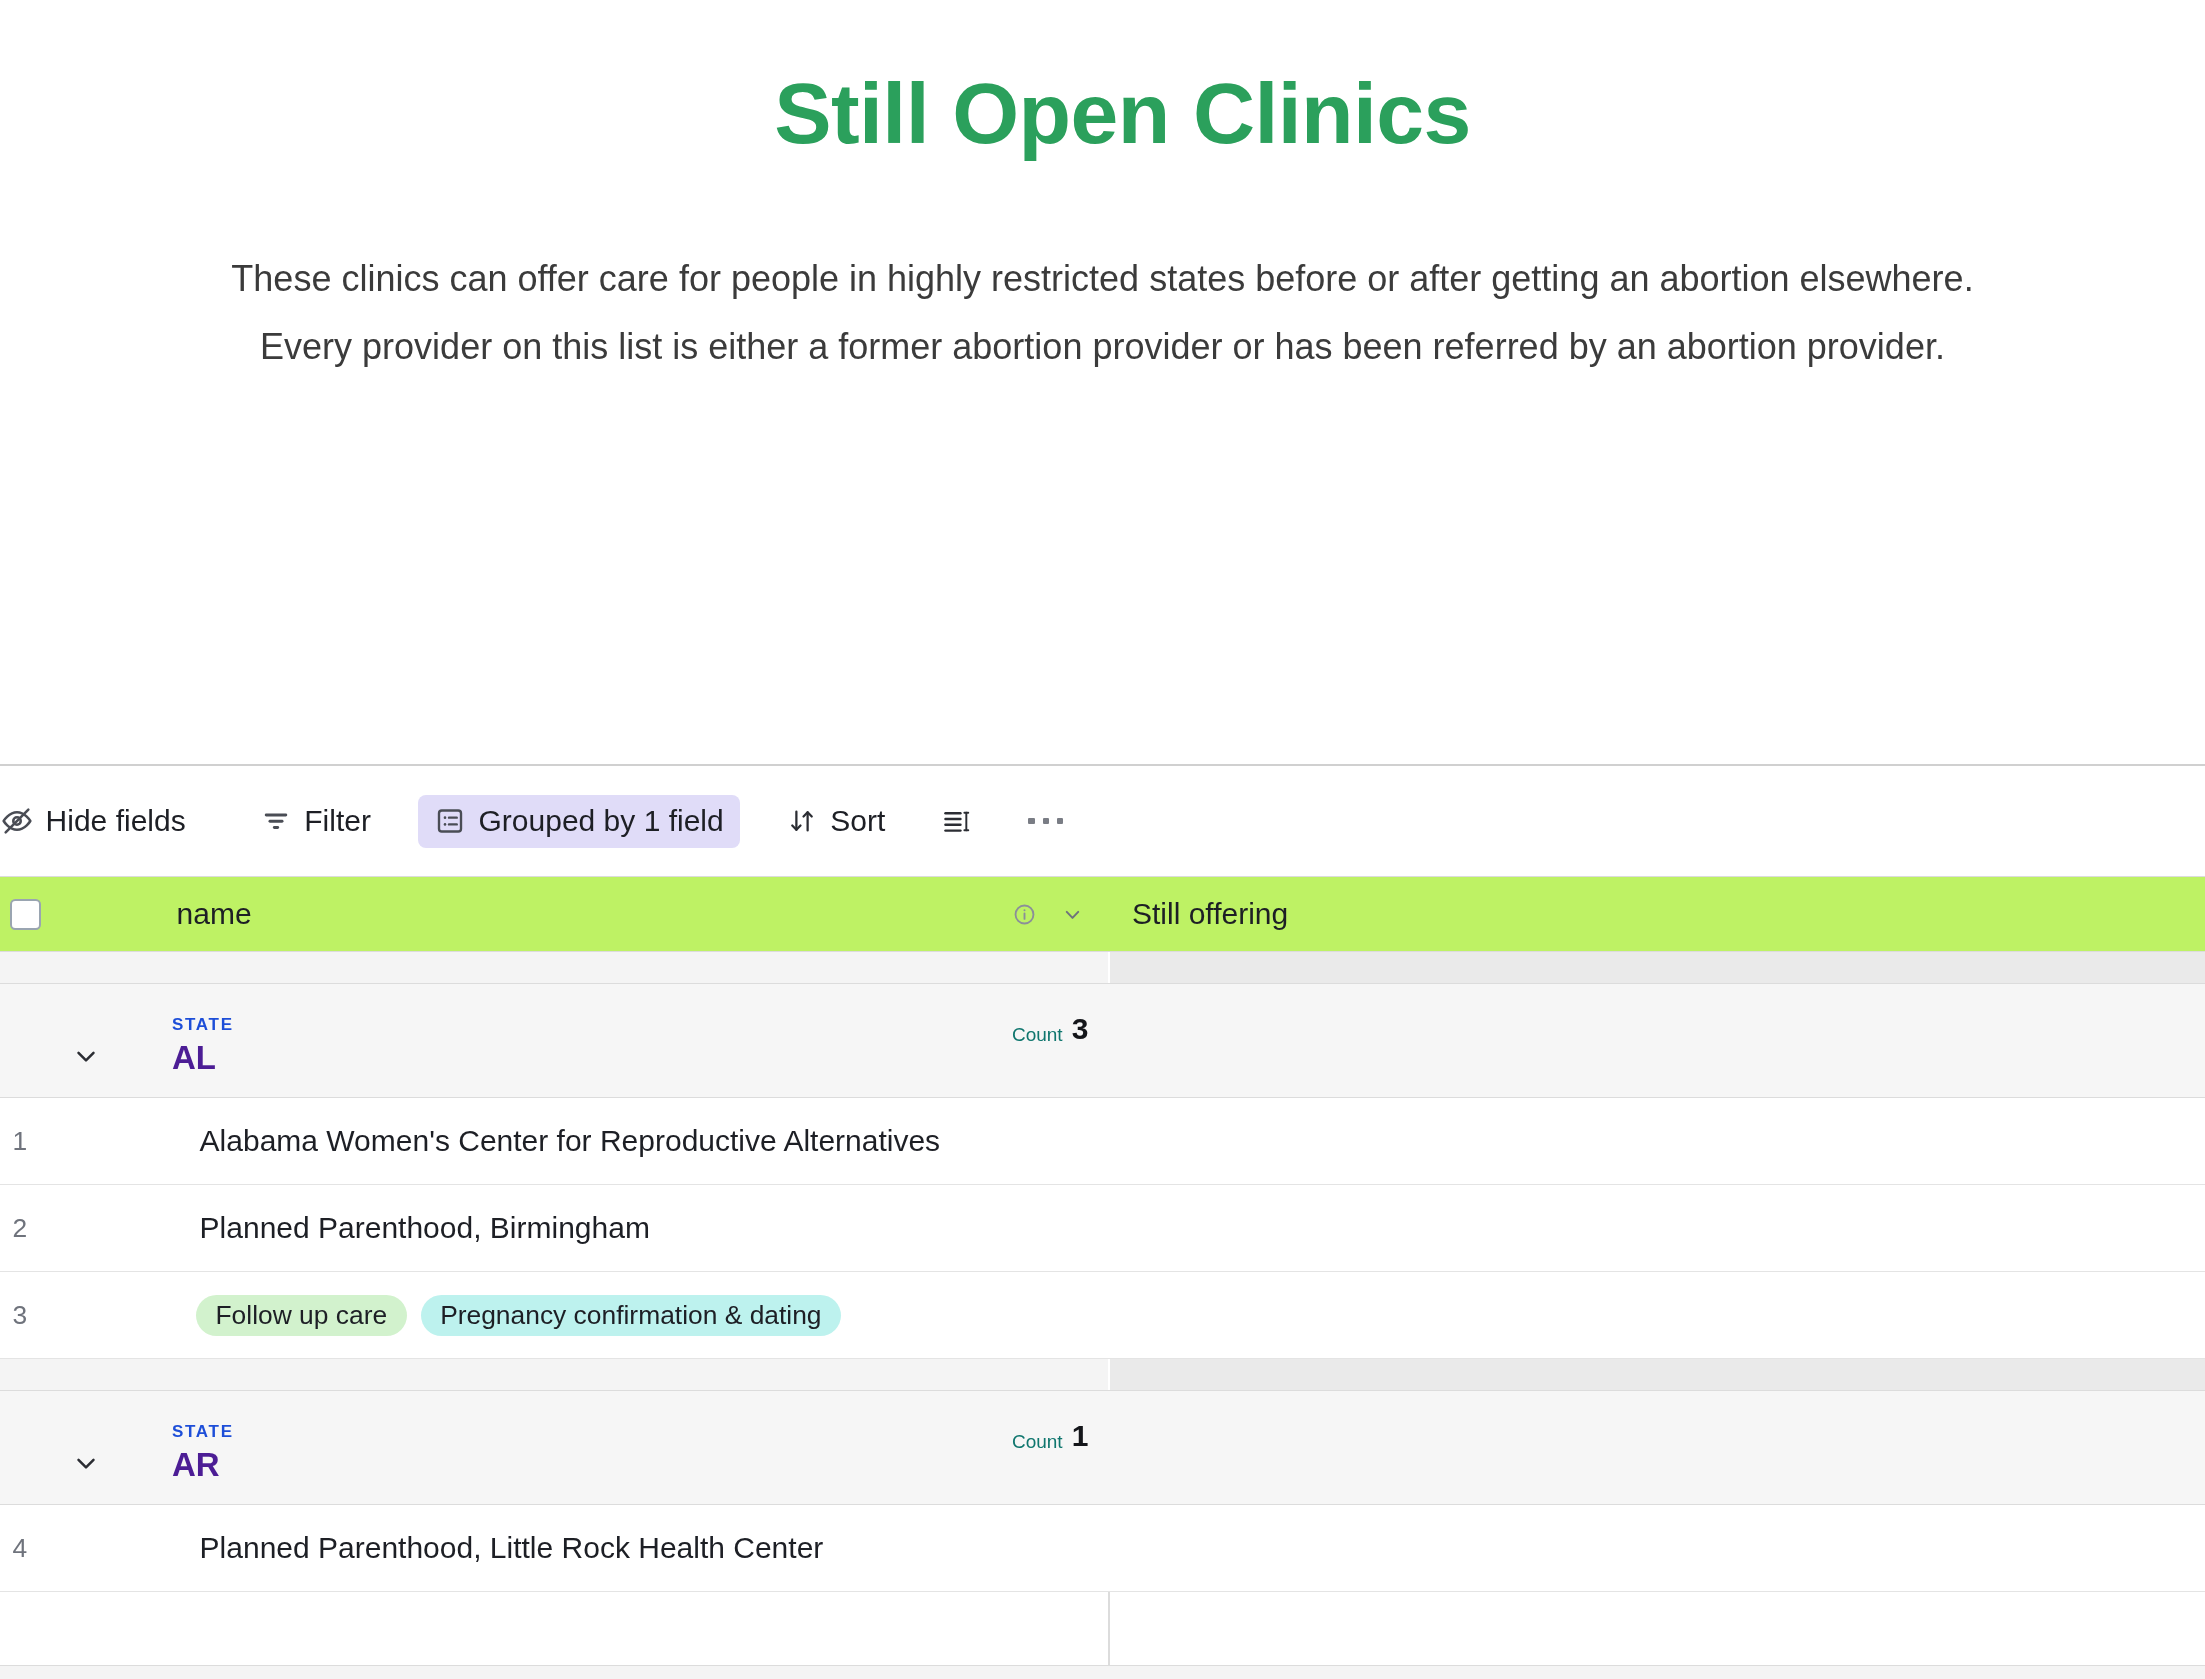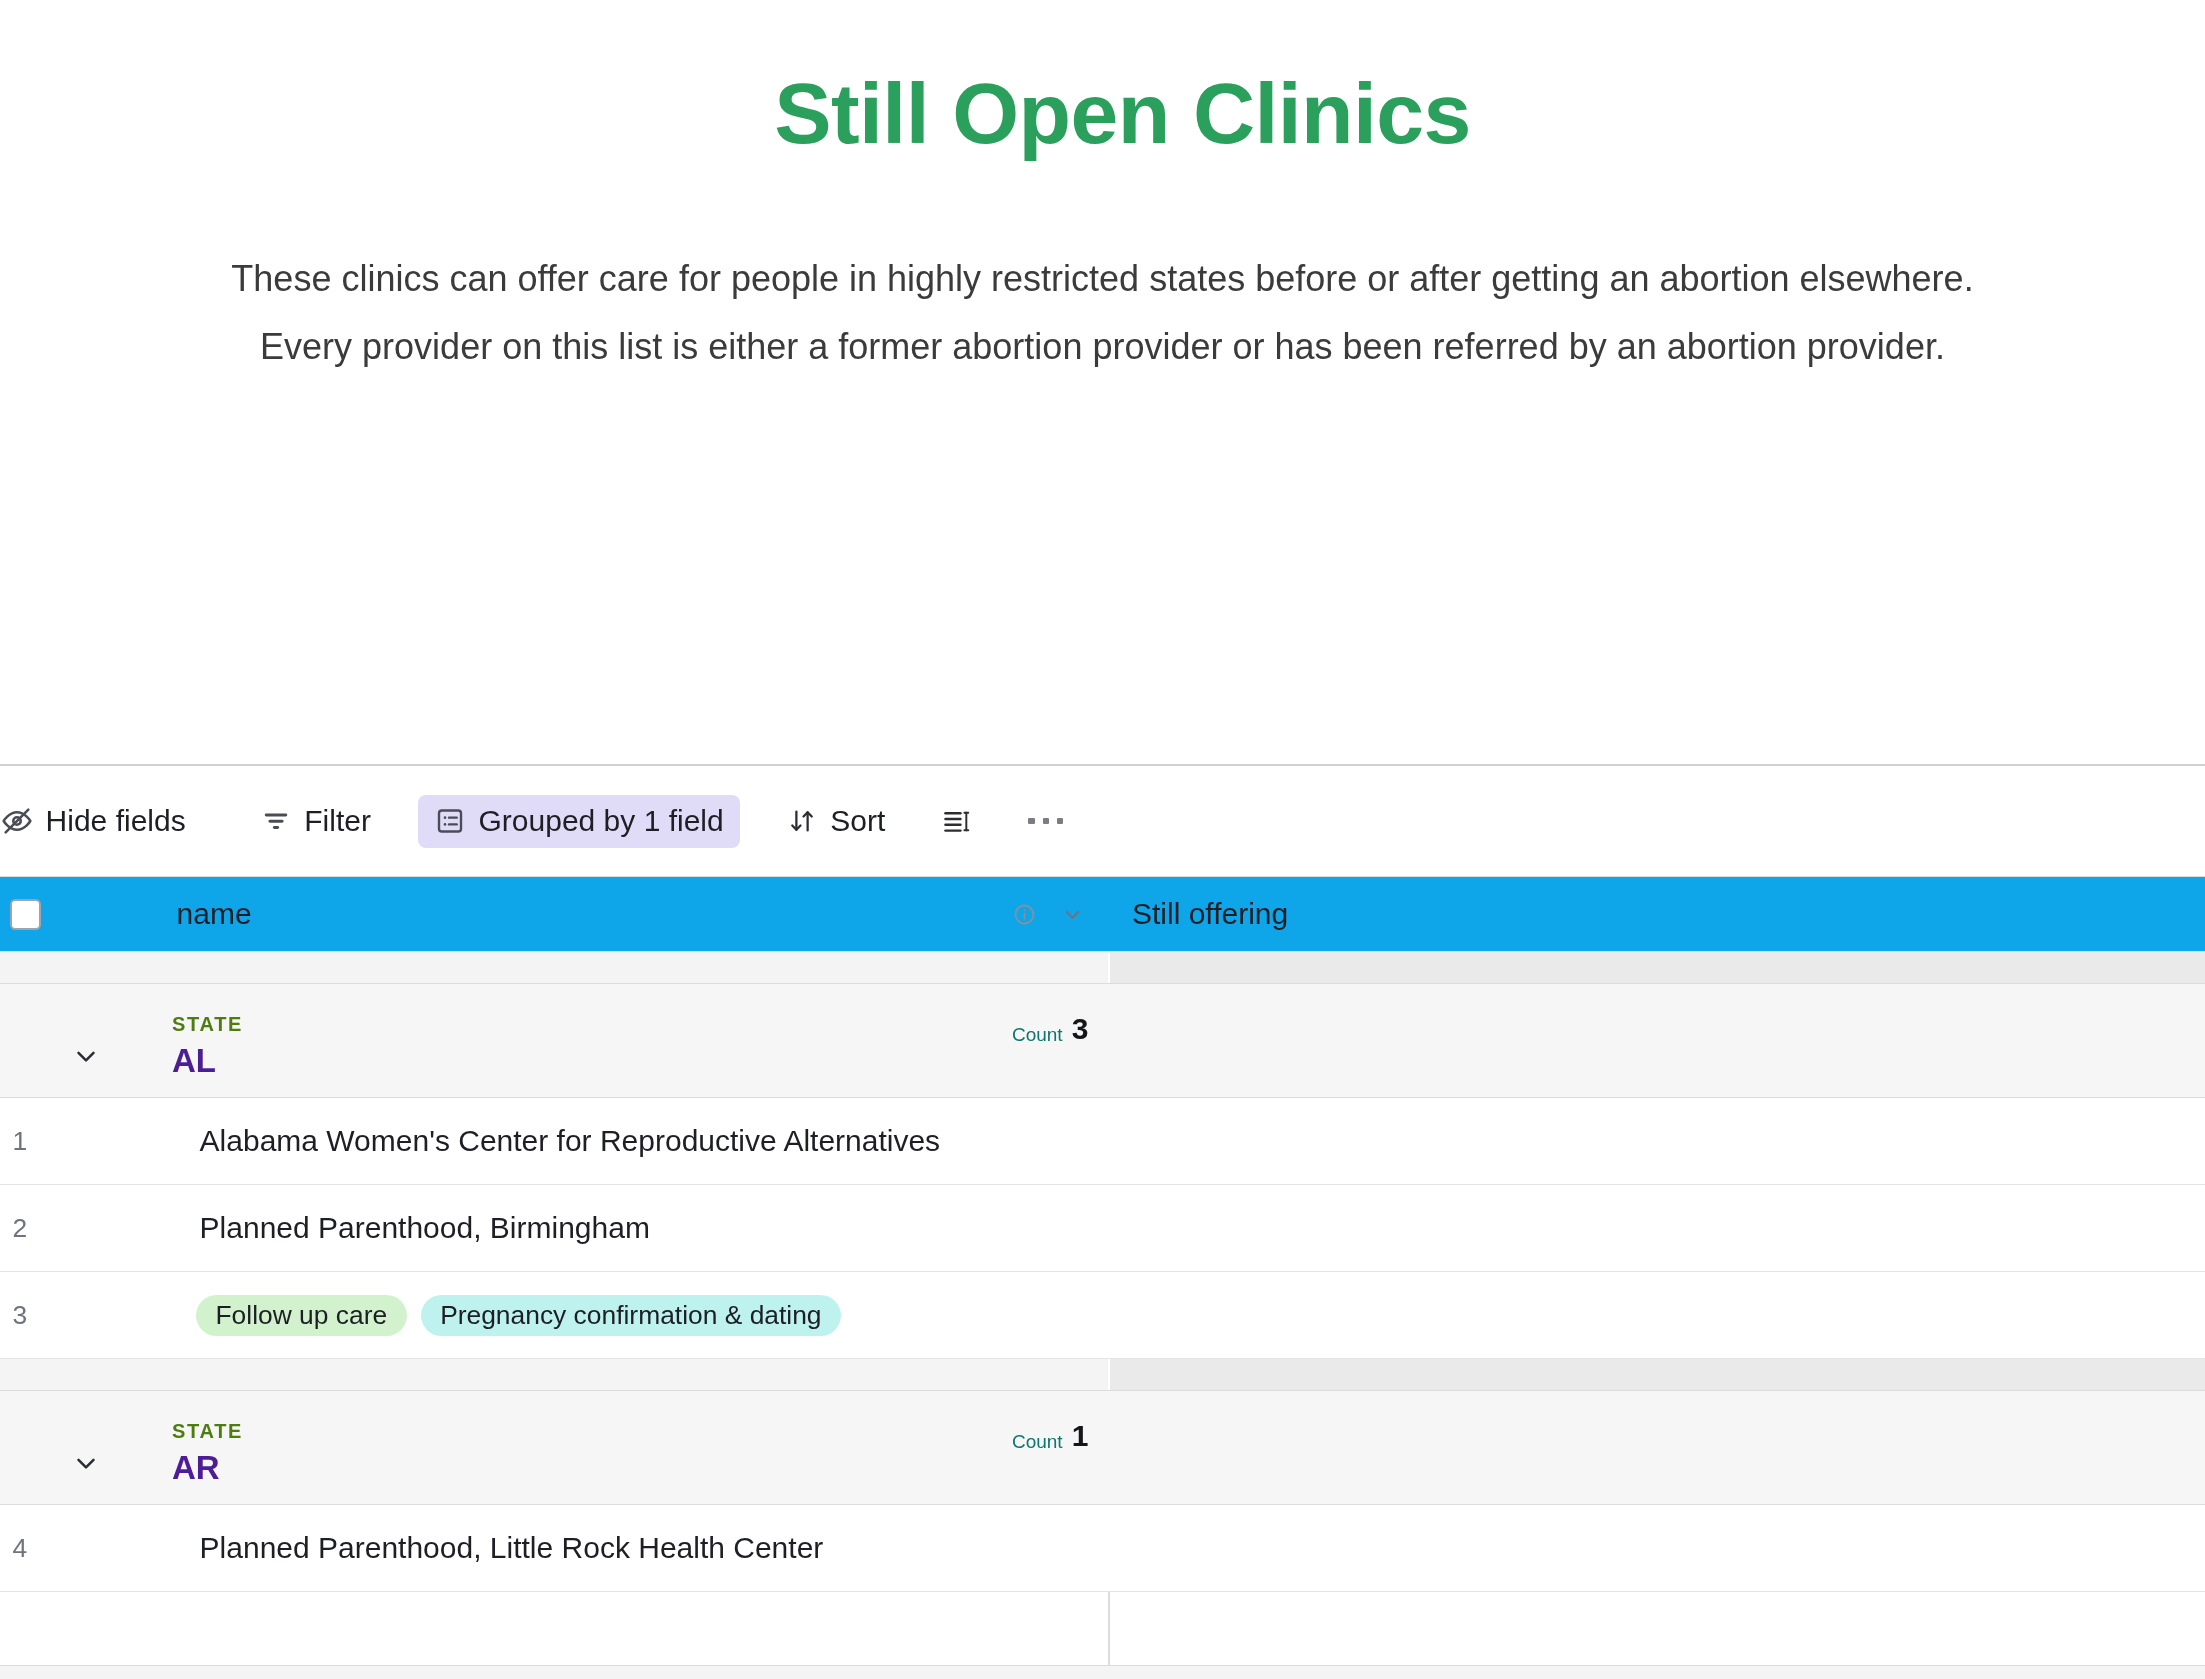--- a/index.html
+++ b/index.html
@@ -114,21 +114,21 @@
     top: 0;
     left: 1108px;
     width: 1.7px;
     height: 100%;
     background: #dcdcdc;
   }
 
   
   .header-row {
     height: 76px;
-    background: #0ea5e9;
+    background: #bef264;
     border-bottom: 1.7px solid #dcdcdc;
     border-top: 1.7px solid #dcdcdc;
   }
   .hdr-check-wrap { padding-left: 10.3px; }
   .checkbox {
     width: 31px; height: 31px;
     border: 2.3px solid #9aa5b1;
     border-radius: 5.2px;
     background: #ffffff;
     cursor: pointer;
@@ -179,23 +179,23 @@
     cursor: pointer;
   }
   .grp-main {
     width: 936px; flex: none;
     display: flex; align-items: center; justify-content: space-between;
     padding-right: 19.5px;
     height: 100%;
   }
   .grp-labels { padding-top: 8px; }
   .grp-field {
-    font-size: 20px;
+    font-size: 17px;
     letter-spacing: 1.7px;
-    color: #4d7c0f;
+    color: #1d4ed8;
     font-weight: 600;
     line-height: 1.5;
   }
   .grp-value {
     font-size: 33px;
     font-weight: 700;
     color: #4c1d95;
     line-height: 1.15;
     margin-top: 2.3px;
   }

